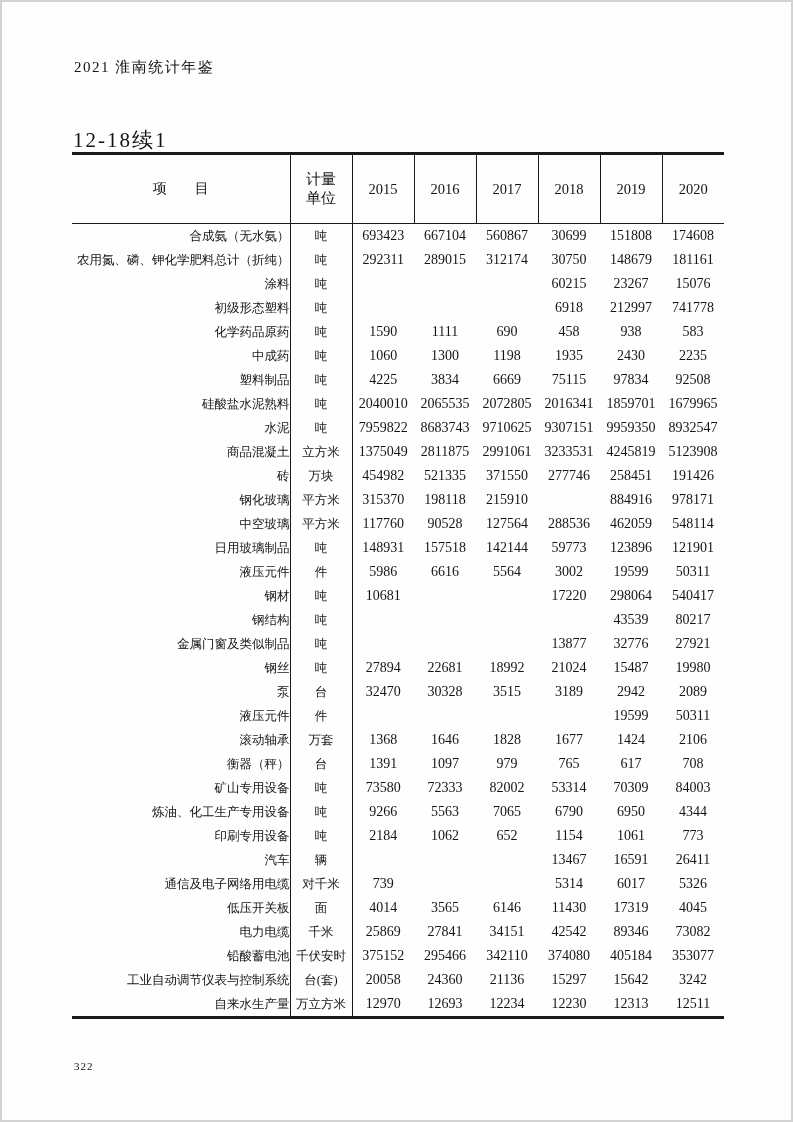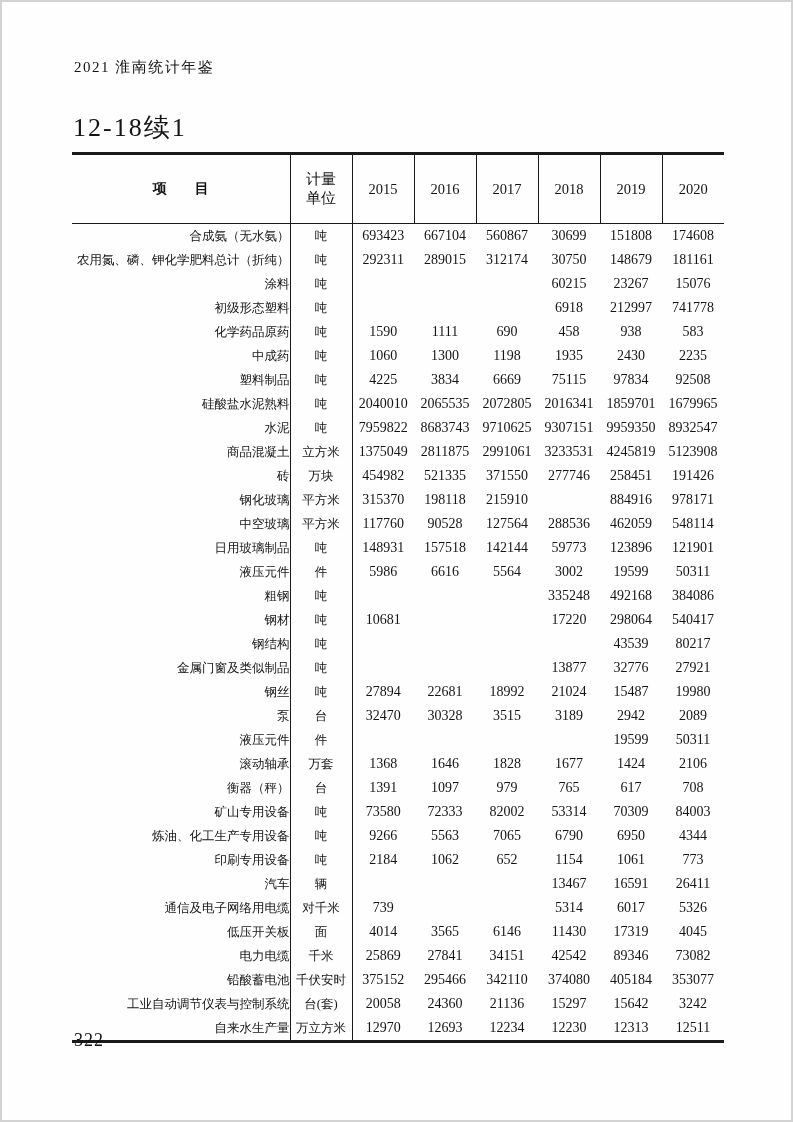--- a/index.html
+++ b/index.html
@@ -14,22 +14,22 @@
     box-sizing: border-box;
     background: #fefefe;
     border: 2px solid #d3d3d3;
     overflow: hidden;
   }
   .doc-header {
     position: absolute; left: 72px; top: 56px;
     font-size: 15px; letter-spacing: 1.5px;
   }
   .table-title {
-    position: absolute; left: 71px; top: 108px;
-    font-size: 26px; letter-spacing: 2px;
+    position: absolute; left: 71px; top: 124px;
+    font-size: 21px; letter-spacing: 2px;
   }
   table.stat-table {
     position: absolute; left: 70px; top: 150px;
     width: 652px;
     border-collapse: collapse;
     table-layout: fixed;
     border-top: 3px solid #1a1a1a;
     border-bottom: 3px solid #1a1a1a;
   }
   col.c-item { width: 218px; }
@@ -37,21 +37,21 @@
   col.c-year { width: 62px; }
   thead th {
     height: 68px;
     font-weight: normal;
     text-align: center;
     vertical-align: middle;
     border-bottom: 1px solid #1a1a1a;
     padding: 0;
   }
   thead th + th { border-left: 1px solid #1a1a1a; }
-  th.item-h { font-size: 14px; font-weight: bold; }
+  th.item-h { font-size: 14px; }
   th.unit-h { font-size: 15px; line-height: 1.3; }
   th.year-h { font-size: 14.5px; }
   tbody td {
     height: 24px;
     padding: 0;
     font-size: 14px;
     text-align: center;
     vertical-align: middle;
     white-space: nowrap;
     overflow: hidden;
@@ -60,22 +60,22 @@
     text-align: right;
     padding-left: 3px;
     font-size: 12.5px;
     border-right: 1px solid #1a1a1a;
   }
   tbody td.unit {
     font-size: 12.5px;
     border-right: 1px solid #1a1a1a;
   }
   .page-number {
-    position: absolute; left: 72px; top: 1028px;
-    font-size: 18px; letter-spacing: 1px;
+    position: absolute; left: 72px; top: 1058px;
+    font-size: 11px; letter-spacing: 1px;
   }
 </style>
 </head>
 <body>
 
 <div class="page">
 
   <div class="doc-header">2021 淮南统计年鉴</div>
 
   <div class="table-title">12-18续1</div>
@@ -251,30 +251,20 @@
       <td class="item">液压元件</td>
       <td class="unit">件</td>
       <td class="num">5986</td>
       <td class="num">6616</td>
       <td class="num">5564</td>
       <td class="num">3002</td>
       <td class="num">19599</td>
       <td class="num">50311</td>
     </tr>
         <tr>
-      <td class="item">粗钢</td>
-      <td class="unit">吨</td>
-      <td class="num"></td>
-      <td class="num"></td>
-      <td class="num"></td>
-      <td class="num">335248</td>
-      <td class="num">492168</td>
-      <td class="num">384086</td>
-    </tr>
-        <tr>
       <td class="item">钢材</td>
       <td class="unit">吨</td>
       <td class="num">10681</td>
       <td class="num"></td>
       <td class="num"></td>
       <td class="num">17220</td>
       <td class="num">298064</td>
       <td class="num">540417</td>
     </tr>
         <tr>

